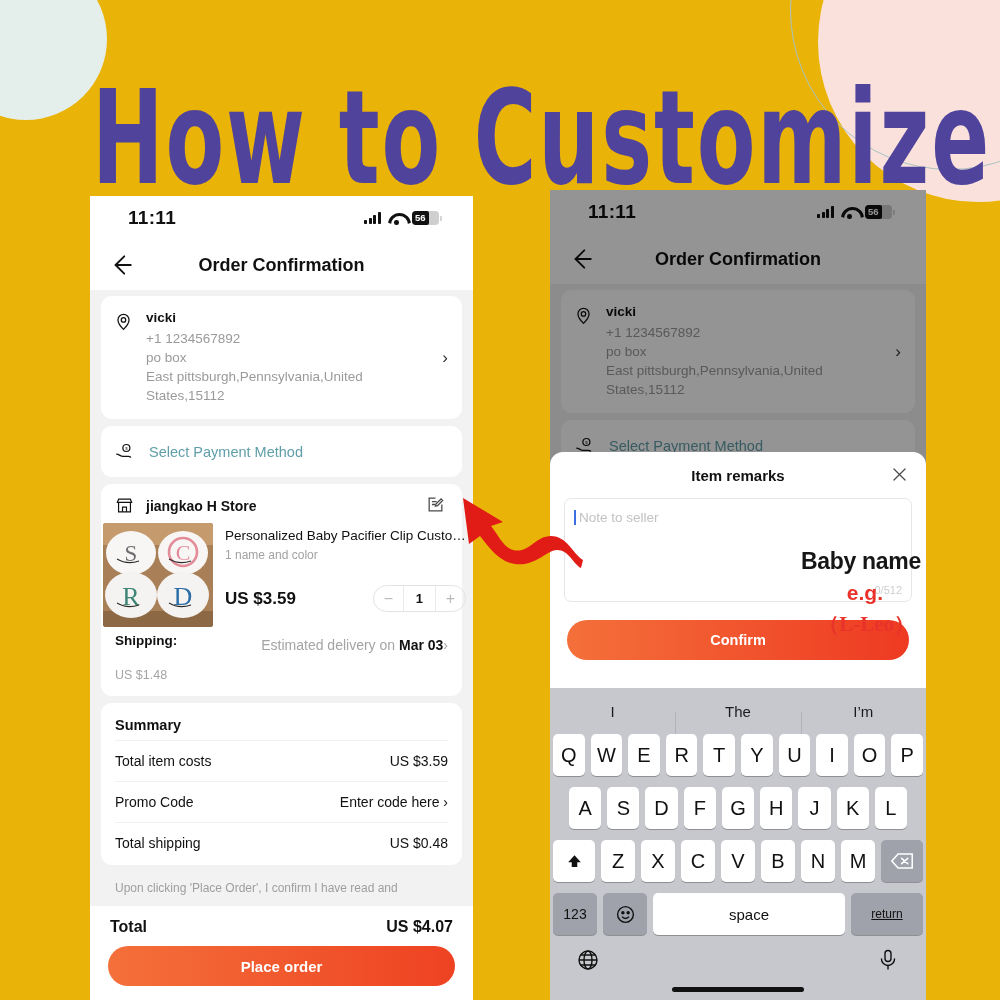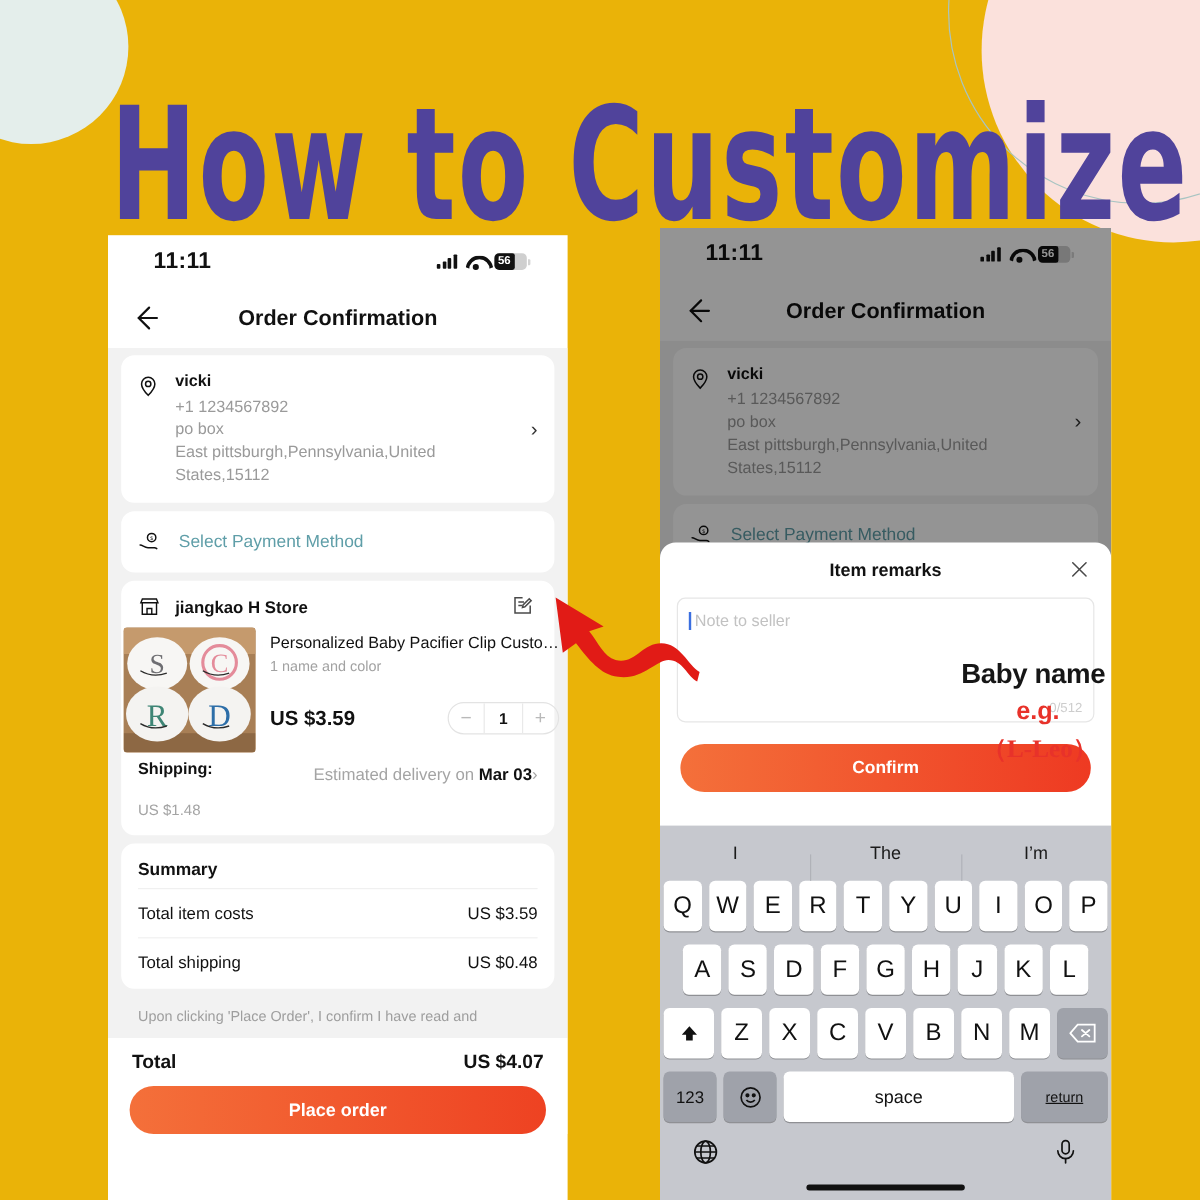--- a/index.html
+++ b/index.html
@@ -408,20 +408,24 @@
       </div>
 
       <div class="card">
         <div class="sum">
           <div class="sum-h">Summary</div>
           <div class="sum-row">
             <span>Total item costs</span>
             <span class="v">US $3.59</span>
           </div>
           <div class="sum-row">
+            <span>Promo Code</span>
+            <span class="v link">Enter code here ›</span>
+          </div>
+          <div class="sum-row">
             <span>Total shipping</span>
             <span class="v">US $0.48</span>
           </div>
         </div>
       </div>
 
       <div class="disclaimer">Upon clicking 'Place Order', I confirm I have read and</div>
     </div>
 
     <div class="footer">

